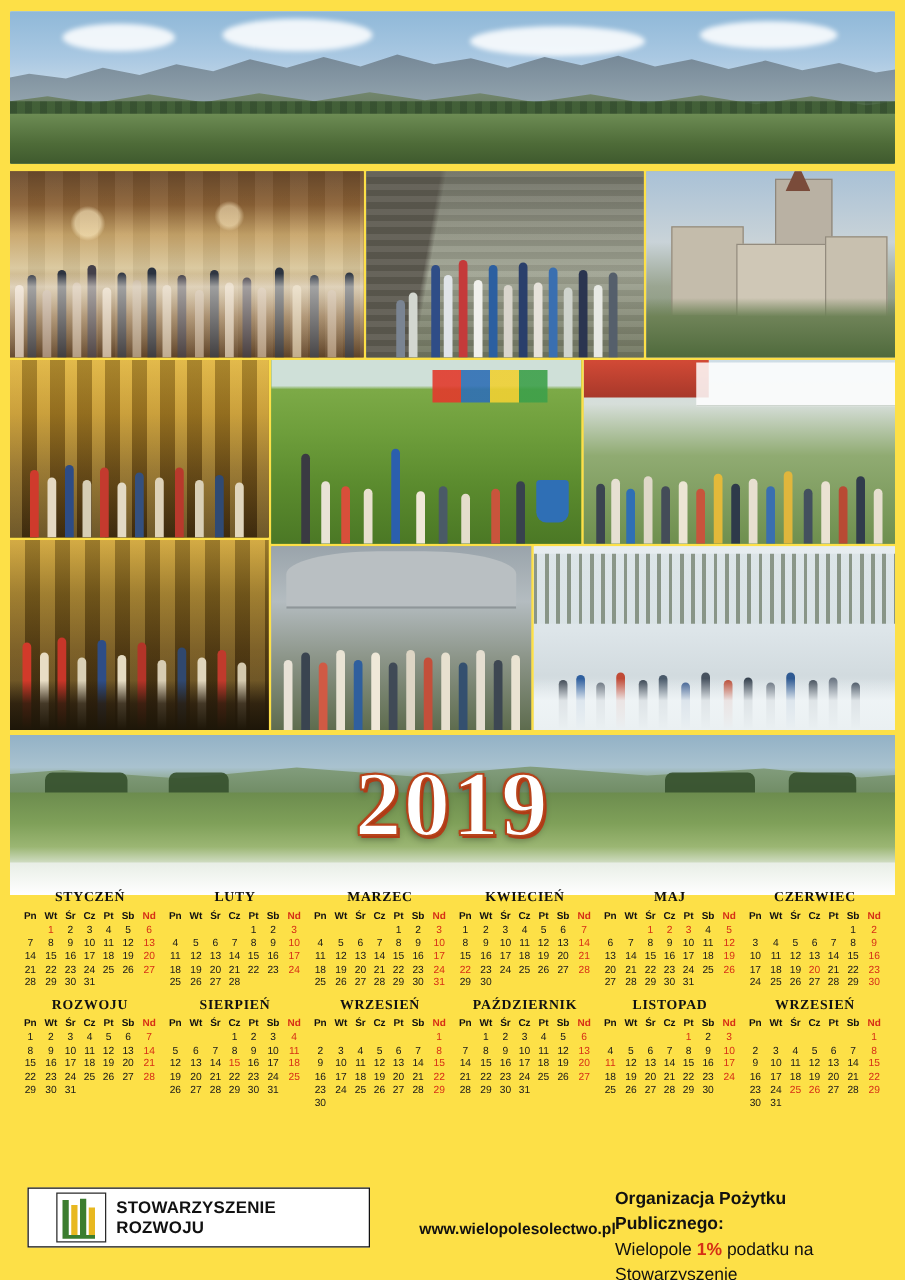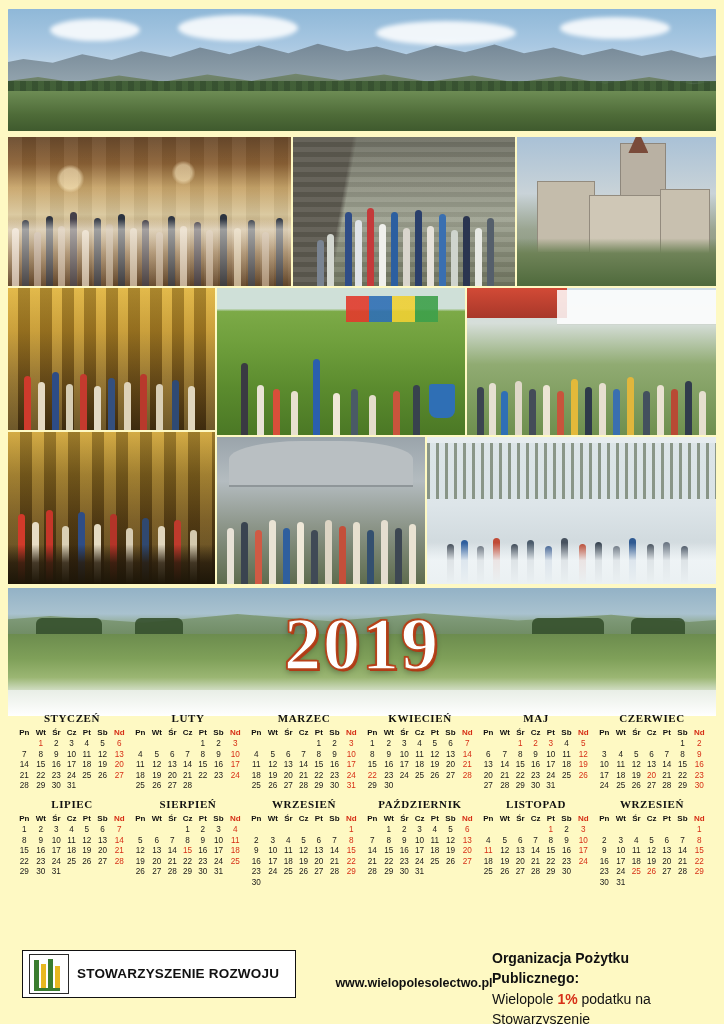--- a/index.html
+++ b/index.html
@@ -2,21 +2,21 @@
 <html lang="pl"><head>
 <meta charset="utf-8">
 <title>Kalendarz 2019</title>
 <style>
   html,body{margin:0;padding:0;background:#ffffff;}
   body{
     width:724px;height:1024px;overflow:hidden;
     font-family:"Liberation Serif", serif;
     color:#111;
   }
-  .page{position:relative;width:724px;height:1024px;background:#fef9c3;}
+  .page{position:relative;width:724px;height:1024px;background:#fde047;}
 
   
   .pano{
     position:absolute;left:8px;top:9px;width:708px;height:122px;
     overflow:hidden;border-radius:1px;
     background:linear-gradient(#bcd4e8 0%,#cfe0ee 34%,#9fb6c6 55%,#8fae92 72%,#6f8f5f 100%);
   }
   .pano .sky{position:absolute;inset:0;background:
      linear-gradient(#8fb8d8 0%,#a9c8e2 30%,#c6d9e8 52%,#d6e2e9 62%, #b9cbbf 70%, #7d9a6a 88%, #5f7f4c 100%);}
   .pano .cloud{position:absolute;background:rgba(255,255,255,.85);border-radius:50%;filter:blur(2px);}
@@ -97,21 +97,21 @@
   table.mt td{text-align:center;padding:1px 0;color:#1a1a1a;line-height:1.05;}
   table.mt th.sun, table.mt td.sun{color:#d62f16;}
   table.mt td.hol{color:#d62f16;}
   table.mt td.e{color:transparent;}
 
   
   .footer{position:absolute;left:14px;top:948px;width:696px;height:62px;}
   .logo{
     position:absolute;left:8px;top:2px;width:274px;height:48px;
     border:1.5px solid #111;background:#fff;box-sizing:border-box;
-    display:flex;align-items:center;gap:8px;padding:4px 6px;
+    display:flex;align-items:center;gap:8px;padding:4px 22px;
   }
   .logo .mark{width:38px;height:38px;border:1px solid #2a2a2a;background:#fff;position:relative;flex:0 0 auto;}
   .logo .mark .bar{position:absolute;background:#3b7d2f;}
   .logo .mark .y{position:absolute;background:#e8b820;}
   .logo .txt{font-family:"Liberation Sans", sans-serif;font-weight:700;font-size:13.5px;line-height:1.15;letter-spacing:.2px;color:#111;}
   .site{
     position:absolute;left:300px;top:28px;width:200px;text-align:center;
     font-family:"Liberation Sans", sans-serif;font-weight:700;font-size:12.5px;color:#111;
   }
   .opp{position:absolute;left:478px;top:0px;width:218px;text-align:left;
@@ -722,21 +722,21 @@
                 <td class="">28</td>
                 <td class="">29</td>
                 <td class="sun">30</td>
               </tr>
             </tbody>
           </table>
         </div>
       </div>
     <div class="calrow" id="row2">
         <div class="month">
-          <div class="mname">LIPIEC</div>
+          <div class="mname">ROZWOJU</div>
           <table class="mt">
             <thead>
               <tr>
                 <th>Pn</th>
                 <th>Wt</th>
                 <th>Śr</th>
                 <th>Cz</th>
                 <th>Pt</th>
                 <th>Sb</th>
                 <th class="sun">Nd</th>

